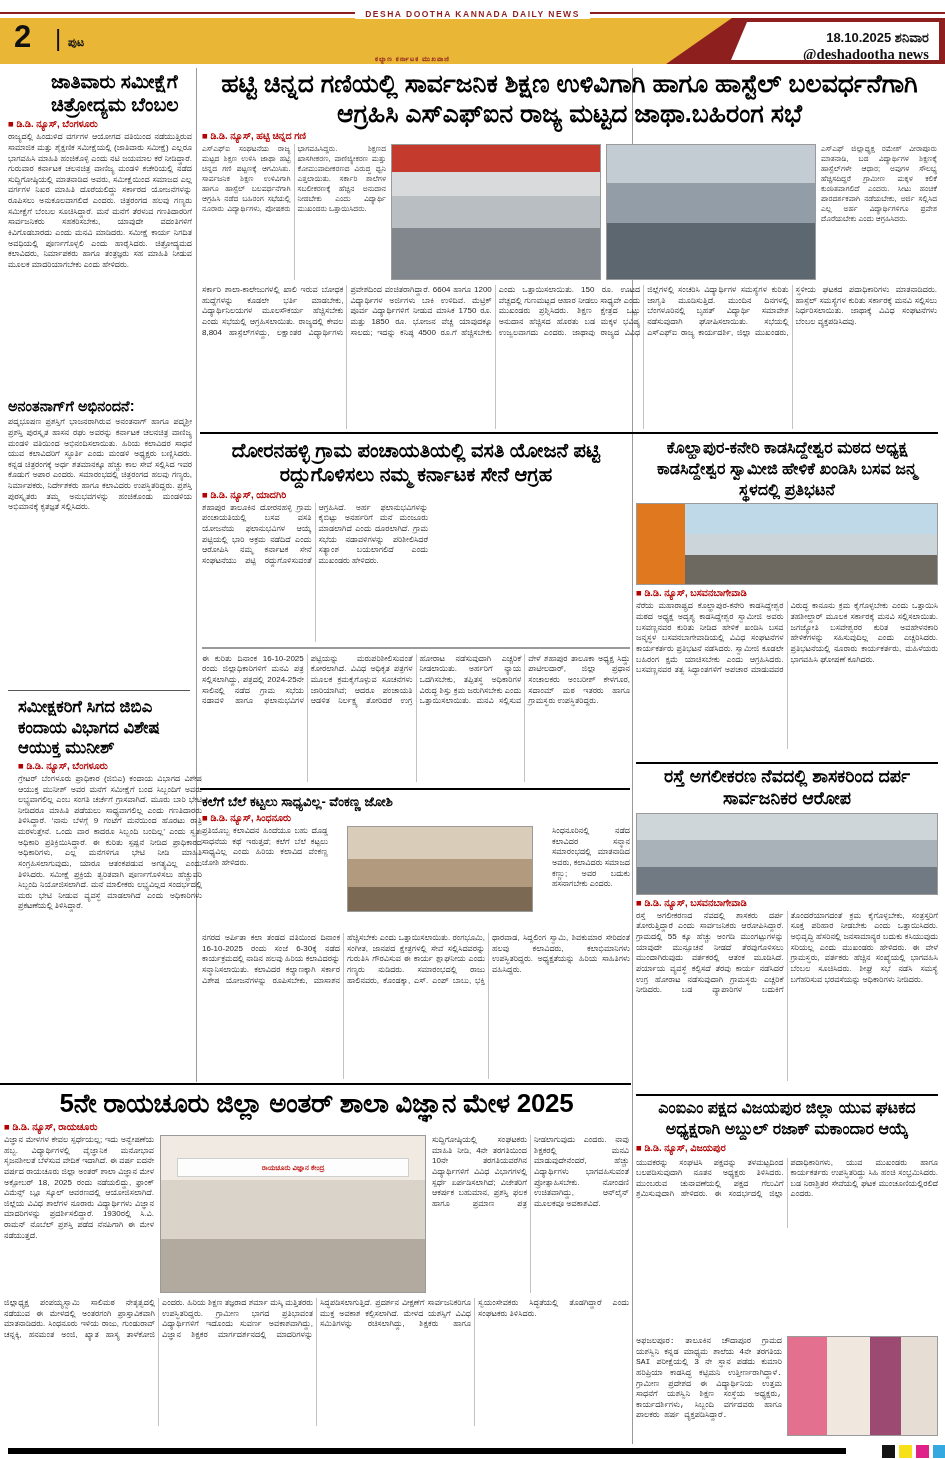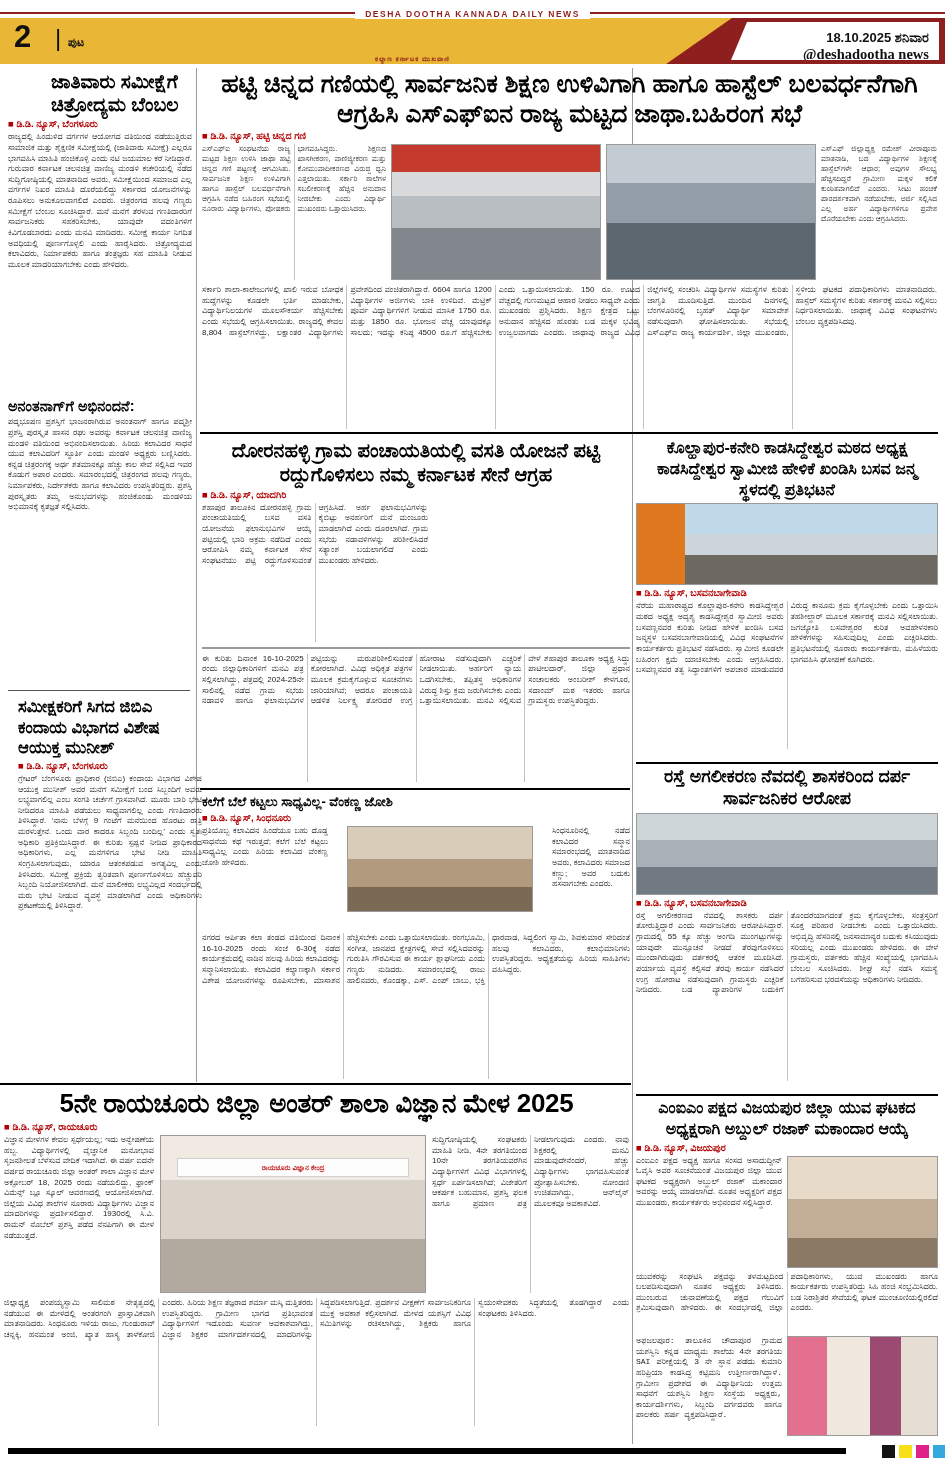--- a/index.html
+++ b/index.html
@@ -161,24 +161,20 @@
         <div class="ph-banner">ರಾಯಚೂರು ವಿಜ್ಞಾನ ಕೇಂದ್ರ</div>
       </div>
       <div class="bt c2" style="flex:1;height:158px;">ಸುದ್ದಿಗೋಷ್ಠಿಯಲ್ಲಿ ಸಂಘಟಕರು ಮಾಹಿತಿ ನೀಡಿ, 4ನೇ ತರಗತಿಯಿಂದ 10ನೇ ತರಗತಿಯವರೆಗಿನ ವಿದ್ಯಾರ್ಥಿಗಳಿಗೆ ವಿವಿಧ ವಿಭಾಗಗಳಲ್ಲಿ ಸ್ಪರ್ಧೆ ಏರ್ಪಡಿಸಲಾಗಿದೆ; ವಿಜೇತರಿಗೆ ಆಕರ್ಷಕ ಬಹುಮಾನ, ಪ್ರಶಸ್ತಿ ಫಲಕ ಹಾಗೂ ಪ್ರಮಾಣ ಪತ್ರ ನೀಡಲಾಗುವುದು ಎಂದರು. ನಾವು ಶಿಕ್ಷಕರಲ್ಲಿ ಮನವಿ ಮಾಡುವುದೇನೆಂದರೆ, ಹೆಚ್ಚು ವಿದ್ಯಾರ್ಥಿಗಳು ಭಾಗವಹಿಸುವಂತೆ ಪ್ರೋತ್ಸಾಹಿಸಬೇಕು. ನೋಂದಣಿ ಉಚಿತವಾಗಿದ್ದು, ಆನ್‌ಲೈನ್ ಮೂಲಕವೂ ಅವಕಾಶವಿದೆ.</div>
     </div>
     <div class="bt c4" style="margin-top:5px;height:128px;">ಜಿಲ್ಲಾಧ್ಯಕ್ಷ ಪಂಪಯ್ಯಸ್ವಾಮಿ ಸಾಲಿಮಠ ನೇತೃತ್ವದಲ್ಲಿ ನಡೆಯುವ ಈ ಮೇಳದಲ್ಲಿ ಅಂತರಗಂಗಿ ಪ್ರಾಸ್ತಾವಿಕವಾಗಿ ಮಾತನಾಡಿದರು. ಸಿಂಧನೂರು ಇಳಿಯ ರಾಜು, ಗುಂಡುರಾವ್ ಚನ್ನಕ್ಕಿ, ಹನಮಂತ ಅಂಜಿ, ಖ್ಯಾತ ಹಾಸ್ಯ ತಾಳೆಕೋಜಿ ಎಂದರು. ಹಿರಿಯ ಶಿಕ್ಷಣ ತಜ್ಞರಾದ ಶರ್ಮಾ ಮಸ್ಕಿ ಮತ್ತಿತರರು ಉಪಸ್ಥಿತರಿದ್ದರು. ಗ್ರಾಮೀಣ ಭಾಗದ ಪ್ರತಿಭಾವಂತ ವಿದ್ಯಾರ್ಥಿಗಳಿಗೆ ಇದೊಂದು ಸುವರ್ಣ ಅವಕಾಶವಾಗಿದ್ದು, ವಿಜ್ಞಾನ ಶಿಕ್ಷಕರ ಮಾರ್ಗದರ್ಶನದಲ್ಲಿ ಮಾದರಿಗಳನ್ನು ಸಿದ್ಧಪಡಿಸಲಾಗುತ್ತಿದೆ. ಪ್ರದರ್ಶನ ವೀಕ್ಷಣೆಗೆ ಸಾರ್ವಜನಿಕರಿಗೂ ಮುಕ್ತ ಅವಕಾಶ ಕಲ್ಪಿಸಲಾಗಿದೆ. ಮೇಳದ ಯಶಸ್ಸಿಗೆ ವಿವಿಧ ಸಮಿತಿಗಳನ್ನು ರಚಿಸಲಾಗಿದ್ದು, ಶಿಕ್ಷಕರು ಹಾಗೂ ಸ್ವಯಂಸೇವಕರು ಸಿದ್ಧತೆಯಲ್ಲಿ ತೊಡಗಿದ್ದಾರೆ ಎಂದು ಸಂಘಟಕರು ತಿಳಿಸಿದರು.</div>
   </div>
 
   <div class="abs" style="left:636px;top:1098px;width:302px;">
     <div class="headline" style="font-size:16px;line-height:1.3;text-align:center;">ಎಂಐಎಂ ಪಕ್ಷದ ವಿಜಯಪುರ ಜಿಲ್ಲಾ ಯುವ ಘಟಕದ ಅಧ್ಯಕ್ಷರಾಗಿ ಅಬ್ದುಲ್ ರಜಾಕ್ ಮಕಾಂದಾರ ಆಯ್ಕೆ</div>
     <div class="byline">■ ಡಿ.ಡಿ. ನ್ಯೂಸ್, ವಿಜಯಪುರ</div>
-    <div class="row" style="gap:5px;height:112px;">
-      <div class="bt" style="width:146px;height:112px;">ಎಂಐಎಂ ಪಕ್ಷದ ಅಧ್ಯಕ್ಷ ಹಾಗೂ ಸಂಸದ ಅಸಾದುದ್ದೀನ್ ಓವೈಸಿ ಅವರ ಸೂಚನೆಯಂತೆ ವಿಜಯಪುರ ಜಿಲ್ಲಾ ಯುವ ಘಟಕದ ಅಧ್ಯಕ್ಷರಾಗಿ ಅಬ್ದುಲ್ ರಜಾಕ್ ಮಕಾಂದಾರ ಅವರನ್ನು ಆಯ್ಕೆ ಮಾಡಲಾಗಿದೆ. ನೂತನ ಅಧ್ಯಕ್ಷರಿಗೆ ಪಕ್ಷದ ಮುಖಂಡರು, ಕಾರ್ಯಕರ್ತರು ಅಭಿನಂದನೆ ಸಲ್ಲಿಸಿದ್ದಾರೆ.</div>
-      <div class="ph ph-meet" style="flex:1;height:112px;"></div>
-    </div>
     <div class="bt c2" style="margin-top:4px;height:70px;">ಯುವಕರನ್ನು ಸಂಘಟಿಸಿ ಪಕ್ಷವನ್ನು ತಳಮಟ್ಟದಿಂದ ಬಲಪಡಿಸುವುದಾಗಿ ನೂತನ ಅಧ್ಯಕ್ಷರು ತಿಳಿಸಿದರು. ಮುಂಬರುವ ಚುನಾವಣೆಯಲ್ಲಿ ಪಕ್ಷದ ಗೆಲುವಿಗೆ ಶ್ರಮಿಸುವುದಾಗಿ ಹೇಳಿದರು. ಈ ಸಂದರ್ಭದಲ್ಲಿ ಜಿಲ್ಲಾ ಪದಾಧಿಕಾರಿಗಳು, ಯುವ ಮುಖಂಡರು ಹಾಗೂ ಕಾರ್ಯಕರ್ತರು ಉಪಸ್ಥಿತರಿದ್ದು ಸಿಹಿ ಹಂಚಿ ಸಂಭ್ರಮಿಸಿದರು. ಬಡ ನಿರಾಶ್ರಿತರ ಸೇವೆಯಲ್ಲಿ ಘಟಕ ಮುಂಚೂಣಿಯಲ್ಲಿರಲಿದೆ ಎಂದರು.</div>
   </div>
 
   <div class="abs row" style="left:636px;top:1336px;width:302px;gap:5px;">
     <div class="bt" style="width:146px;height:104px;font-family:Liberation Mono, monospace;">ಅಫಜಲಪೂರ: ತಾಲೂಕಿನ ಚೌದಾಪೂರ ಗ್ರಾಮದ ಯಶಸ್ವಿನಿ ಕನ್ನಡ ಮಾಧ್ಯಮ ಶಾಲೆಯ 4ನೇ ತರಗತಿಯ SAI ಪರೀಕ್ಷೆಯಲ್ಲಿ 3 ನೇ ಸ್ಥಾನ ಪಡೆದು ಕುಮಾರಿ ಹರಿಪ್ರಿಯಾ ಕಾಡಸಿದ್ಧ ಕಟ್ಟಿಮನಿ ಉತ್ತೀರ್ಣರಾಗಿದ್ದಾಳೆ. ಗ್ರಾಮೀಣ ಪ್ರದೇಶದ ಈ ವಿದ್ಯಾರ್ಥಿನಿಯ ಉತ್ತಮ ಸಾಧನೆಗೆ ಯಶಸ್ವಿನಿ ಶಿಕ್ಷಣ ಸಂಸ್ಥೆಯ ಅಧ್ಯಕ್ಷರು, ಕಾರ್ಯದರ್ಶಿಗಳು, ಸಿಬ್ಬಂದಿ ವರ್ಗದವರು ಹಾಗೂ ಪಾಲಕರು ಹರ್ಷ ವ್ಯಕ್ತಪಡಿಸಿದ್ದಾರೆ.</div>
     <div class="ph ph-award" style="flex:1;height:100px;"></div>
   </div>
 
   <div class="foot-bar"></div>
   <div class="reg">

